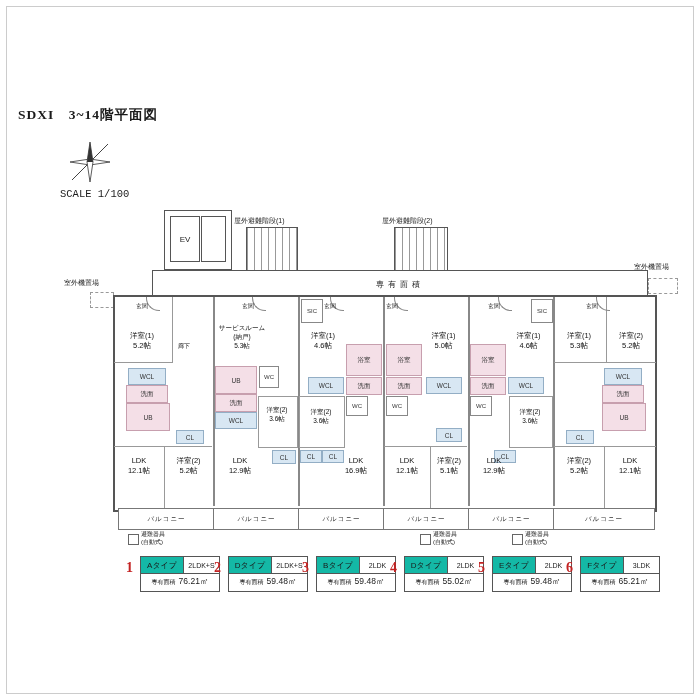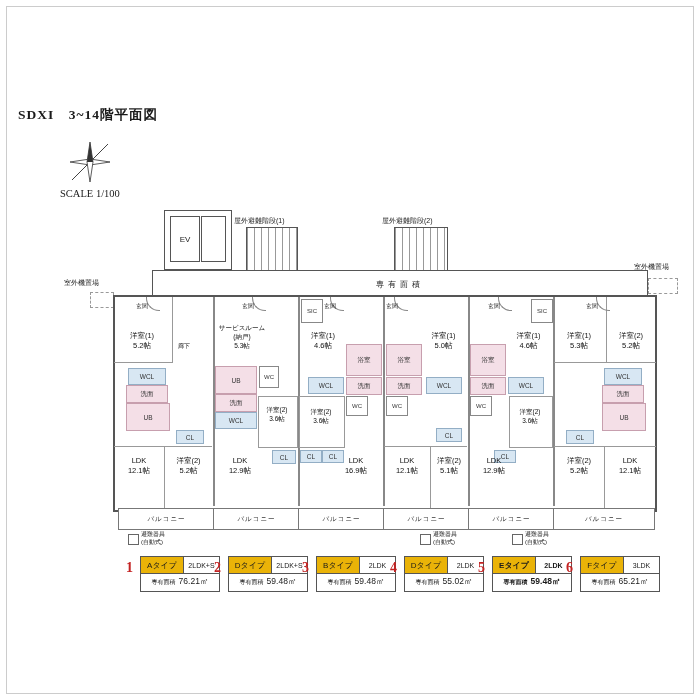--- a/index.html
+++ b/index.html
@@ -2,21 +2,21 @@
 <html><head>
 <meta charset="utf-8">
 <style>
   html,body{margin:0;padding:0;}
   body{width:700px;height:700px;position:relative;background:#fff;overflow:hidden;
        font-family:"Liberation Sans",sans-serif;color:#1a1a1a;}
   .abs{position:absolute;}
   .frame{position:absolute;left:6px;top:6px;right:6px;bottom:6px;border:1px solid #cccccc;}
   .t6{font-size:6px;white-space:nowrap;}
   .t7{font-size:7px;white-space:nowrap;}
-  .serif{font-family:Liberation Serif, serif;}
+  .serif{font-family:Liberation Mono, monospace;}
   .title{font-family:"Liberation Serif",serif;font-size:13.5px;font-weight:700;letter-spacing:1px;}
   .ln{position:absolute;background:#999;}
   .wall{position:absolute;background:#888;}
   .bld{position:absolute;border:2px solid #555;background:#fff;}
   .box{position:absolute;border:1px solid #555;background:#fff;}
   .wbox{position:absolute;border:1px solid #888;display:flex;align-items:center;justify-content:center;
         font-size:6px;color:#333;background:#fff;}
   .rbox{position:absolute;border:1px solid #999;background:transparent;}
   .pink{position:absolute;background:#f4dfe7;border:1px solid #c79fae;display:flex;align-items:center;
         justify-content:center;font-size:6.5px;color:#333;}
@@ -30,21 +30,21 @@
   .stairs{position:absolute;border:1px solid #555;background-image:repeating-linear-gradient(90deg,#999 0px,#999 1px,transparent 1px,transparent 7px);}
   .balc{position:absolute;border:1px solid #777;display:flex;align-items:center;justify-content:center;
         font-size:6.5px;color:#333;letter-spacing:1px;background:#fff;}
   .corr{position:absolute;border:1px solid #555;background:#fff;display:flex;align-items:center;justify-content:center;}
   .corr span{font-size:8px;letter-spacing:4px;}
   .evac-sq{position:absolute;width:9px;height:9px;border:1px solid #666;background:#fff;}
   .evac-tx{position:absolute;font-size:6px;line-height:1.3;white-space:nowrap;}
   .legend-num{position:absolute;font-family:"Liberation Serif",serif;font-size:14px;font-weight:bold;color:#c32222;}
   .lgbox{position:absolute;width:78px;height:34px;border:1px solid #555;background:#fff;}
   .lgr1{display:flex;height:16px;border-bottom:1px solid #555;}
-  .lgname{width:42px;background:#eab308;border-right:1px solid #555;font-size:8px;display:flex;
+  .lgname{width:42px;background:#14b8a6;border-right:1px solid #555;font-size:8px;display:flex;
           align-items:center;justify-content:center;}
   .lglay{flex:1;font-size:7px;display:flex;align-items:center;justify-content:center;}
   .lgr2{display:flex;height:16px;align-items:center;justify-content:center;gap:3px;}
   .lgal{font-size:6px;}
   .lgav{font-size:8.5px;}
 </style>
 </head>
 <body>
 
 <div class="frame"></div>
@@ -364,21 +364,21 @@
     <div class="lgname">Dタイプ</div>
     <div class="lglay">2LDK</div>
   </div>
   <div class="lgr2">
     <span class="lgal">専有面積</span>
     <span class="lgav">55.02㎡</span>
   </div>
 </div>
 
 <div class="legend-num" style="left:478px;top:560px;">5</div>
-<div class="lgbox" style="left:492px;top:556px;font-weight:bold;">
+<div class="lgbox" style="left:492px;top:556px;">
   <div class="lgr1">
     <div class="lgname">Eタイプ</div>
     <div class="lglay">2LDK</div>
   </div>
   <div class="lgr2">
     <span class="lgal">専有面積</span>
     <span class="lgav">59.48㎡</span>
   </div>
 </div>
 

